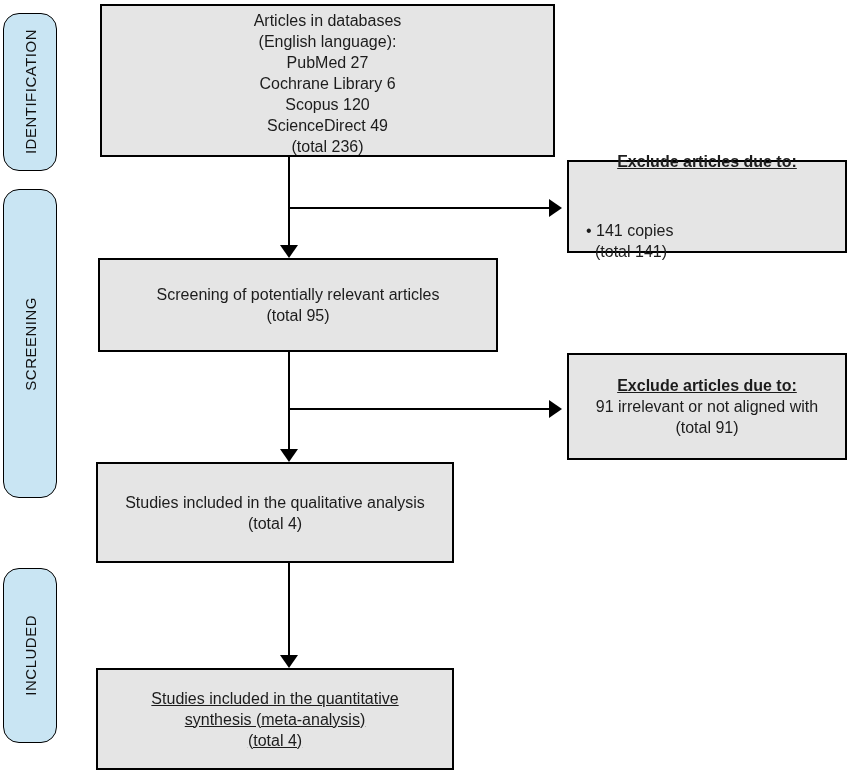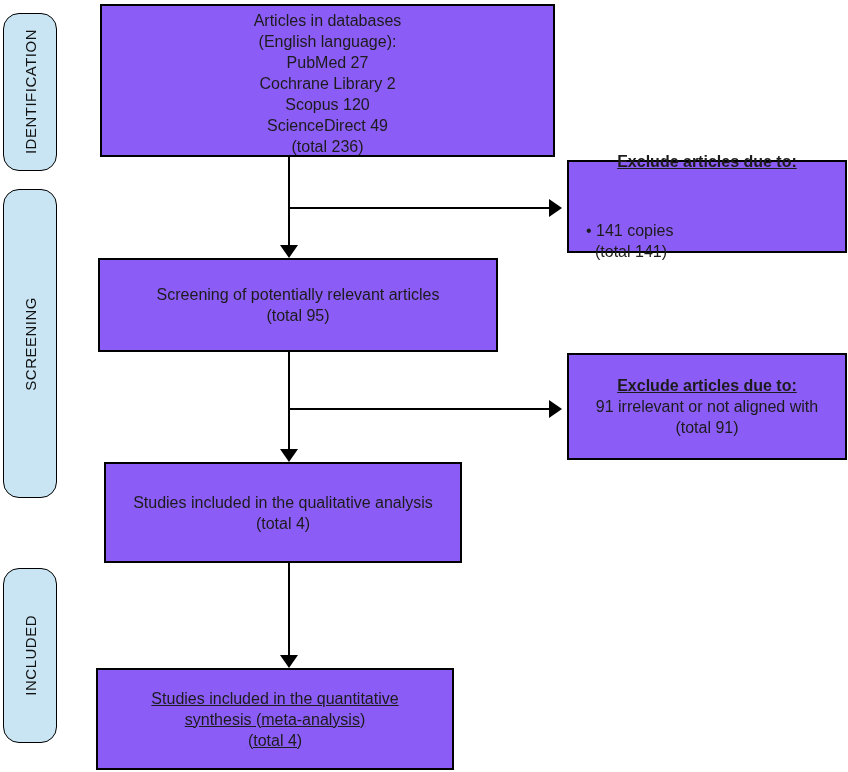--- a/index.html
+++ b/index.html
@@ -11,31 +11,31 @@
     font-family: "Liberation Sans", sans-serif;
     color: #1c1c1c;
     overflow: hidden;
   }
 
   
   .box {
     position: absolute;
     box-sizing: border-box;
     border: 2px solid #000;
-    background: #8b5cf6;
+    background: #e5e5e5;
     display: flex;
     flex-direction: column;
     justify-content: center;
     text-align: center;
     font-size: 16px;
     line-height: 21px;
   }
   .b-databases   { left: 100px; top: 4px;   width: 455px; height: 153px; justify-content: flex-start; padding-top: 4px; }
   .b-screening   { left: 98px;  top: 258px; width: 400px; height: 94px; }
-  .b-qualitative { left: 104px;  top: 462px; width: 358px; height: 101px; }
+  .b-qualitative { left: 96px;  top: 462px; width: 358px; height: 101px; }
   .b-quantitative{ left: 96px;  top: 668px; width: 358px; height: 102px; text-decoration: underline; }
   .b-exclude1    { left: 567px; top: 160px; width: 280px; height: 93px; }
   .b-exclude2    { left: 567px; top: 353px; width: 280px; height: 107px; }
   .u { text-decoration: underline; font-weight: bold; }
   .b-exclude1 .exc-lines { text-align: left; padding-left: 17px; margin-top: 48px; }
   .b-exclude1 .exc-lines .bline:nth-child(2) { padding-left: 9px; }
 
   
   .stage {
     position: absolute;
@@ -90,21 +90,21 @@
     <span class="stage-text">SCREENING</span>
   </div>
   <div class="stage s-included">
     <span class="stage-text">INCLUDED</span>
   </div>
 
   <div class="box b-databases">
     <div class="bline">Articles in databases</div>
     <div class="bline">(English language):</div>
     <div class="bline">PubMed 27</div>
-    <div class="bline">Cochrane Library 2</div>
+    <div class="bline">Cochrane Library 6</div>
     <div class="bline">Scopus 120</div>
     <div class="bline">ScienceDirect 49</div>
     <div class="bline">(total 236)</div>
   </div>
 
   <div class="box b-screening">
     <div class="bline">Screening of potentially relevant articles</div>
     <div class="bline">(total 95)</div>
   </div>
 

